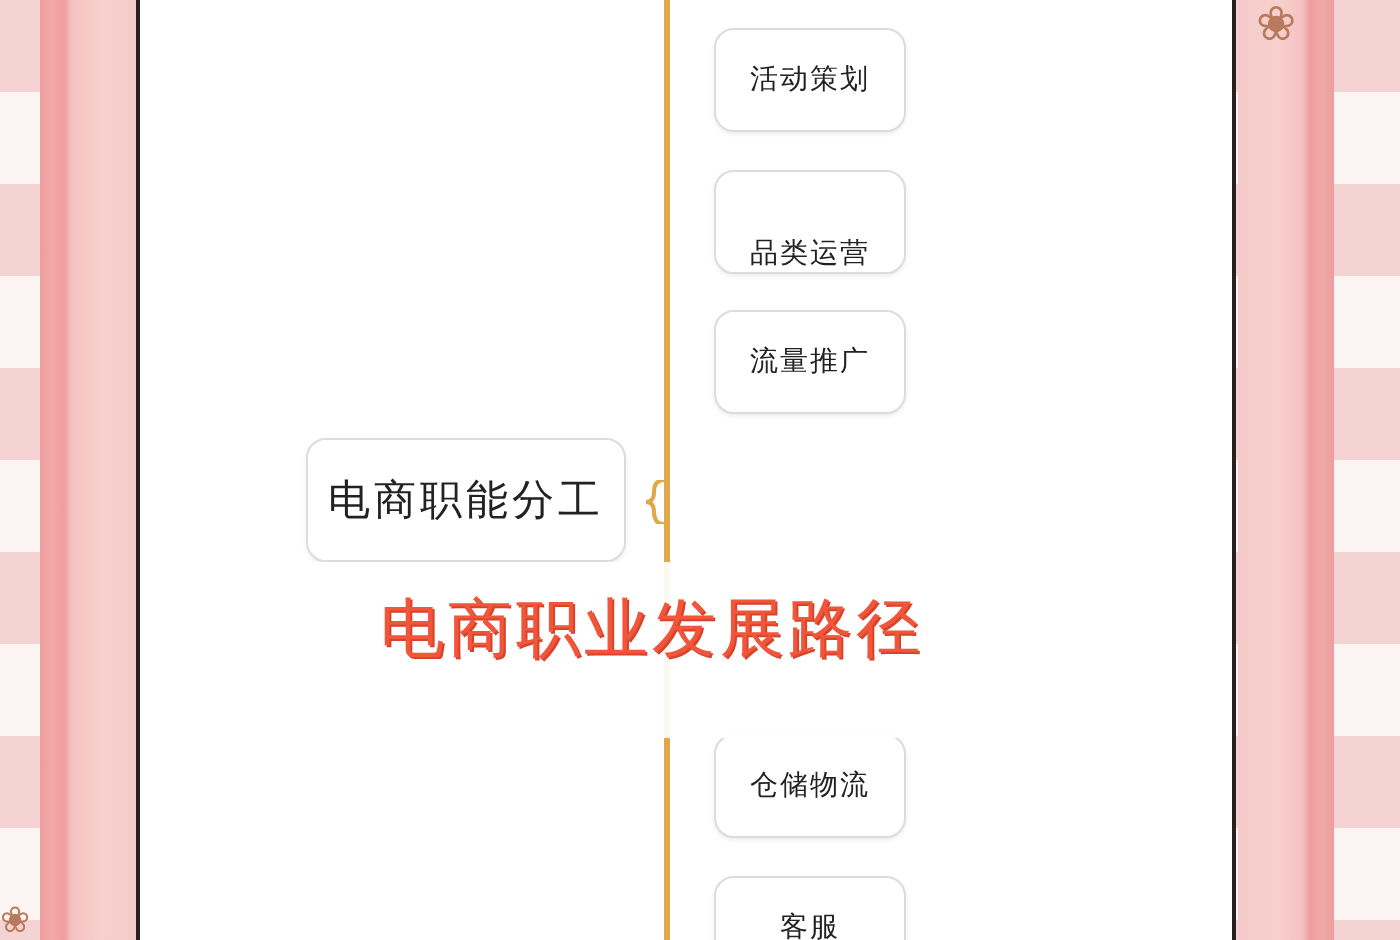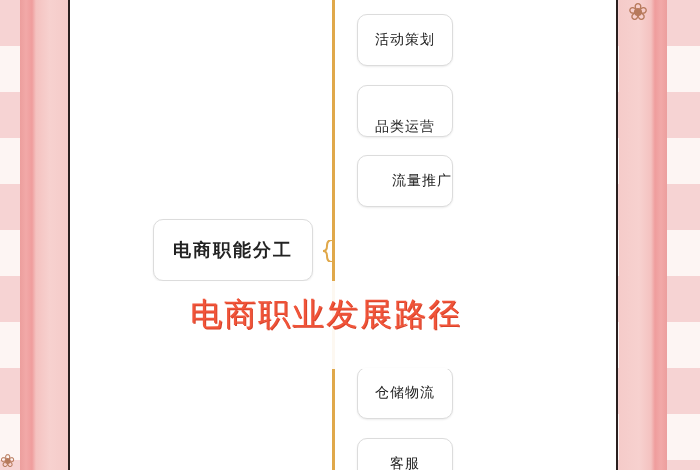--- a/index.html
+++ b/index.html
@@ -27,21 +27,21 @@
     .brace {
       position: absolute; left: 253px; top: 240px; width: 10px; height: 22px;
     }
     .node {
       position: absolute; background: #fff; border: 1px solid #dcdcdc; border-radius: 10px;
       box-shadow: 0 1px 2px rgba(0,0,0,0.08);
       display: flex; align-items: center; justify-content: center;
       color: #222; font-size: 14px; letter-spacing: 1px;
     }
     .node.child { left: 287px; width: 94px; height: 50px; }
-    .node.root { left: 83px; top: 219px; width: 158px; height: 60px; font-size: 18px; letter-spacing: 2px; font-weight: bold; }
+    .node.root { left: 83px; top: 219px; width: 158px; height: 60px; font-size: 21px; letter-spacing: 2px; }
     .title-band {
       position: absolute; left: 118px; top: 281px; width: 416px; height: 88px;
       background: rgba(255,255,255,0.92);
     }
     .title {
       position: absolute; left: 118px; top: 293px; width: 416px; text-align: center;
       font-size: 32px; font-weight: normal; color: #f1553a; letter-spacing: 2px;
       font-family: "DejaVu Sans", "Liberation Sans", sans-serif;
       text-shadow: 1px 1px 0 #d8432b;
     }
@@ -64,21 +64,21 @@
   <div class="node root">
     <span>电商职能分工</span>
   </div>
 
   <div class="node child" style="top:14px;">
     <span>活动策划</span>
   </div>
   <div class="node child" style="top:85px;align-items:flex-end;">
     <span>品类运营</span>
   </div>
-  <div class="node child" style="top:155px;justify-content:flex-end;">
+  <div class="node child" style="top:155px;">
     <span>流量推广</span>
   </div>
   <div class="node child" style="top:367px;text-align:right;">
     <span>仓储物流</span>
   </div>
   <div class="node child" style="top:438px;">
     <span>客服</span>
   </div>
 </div>
 

